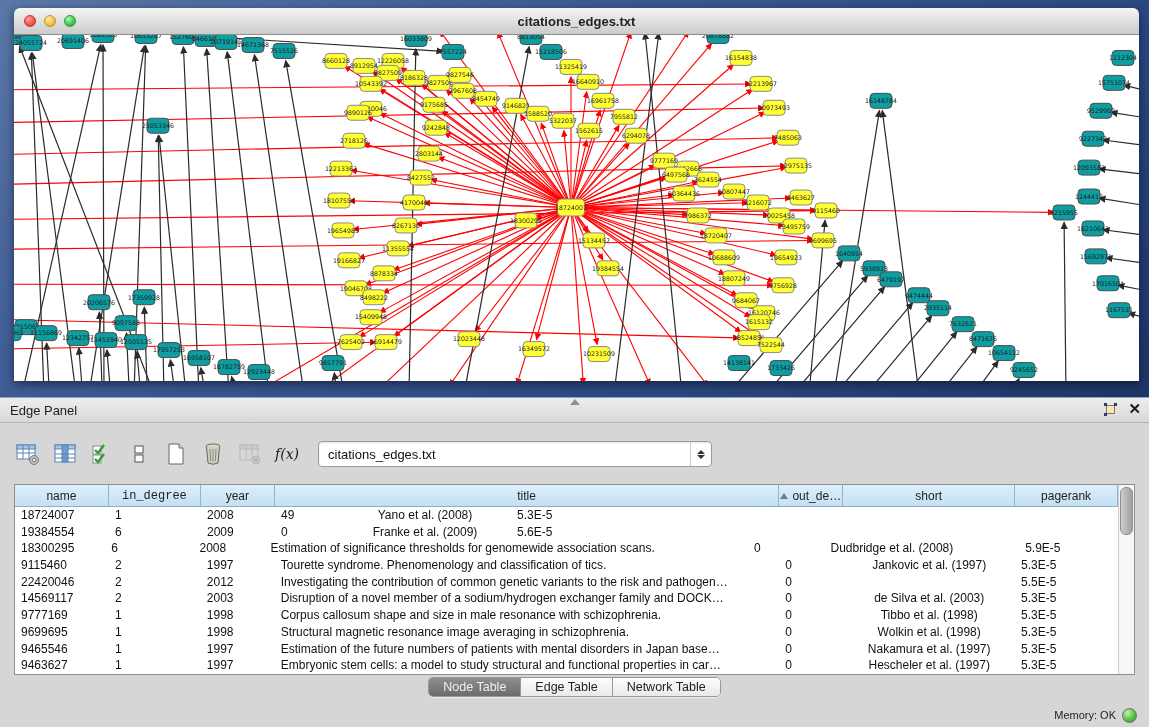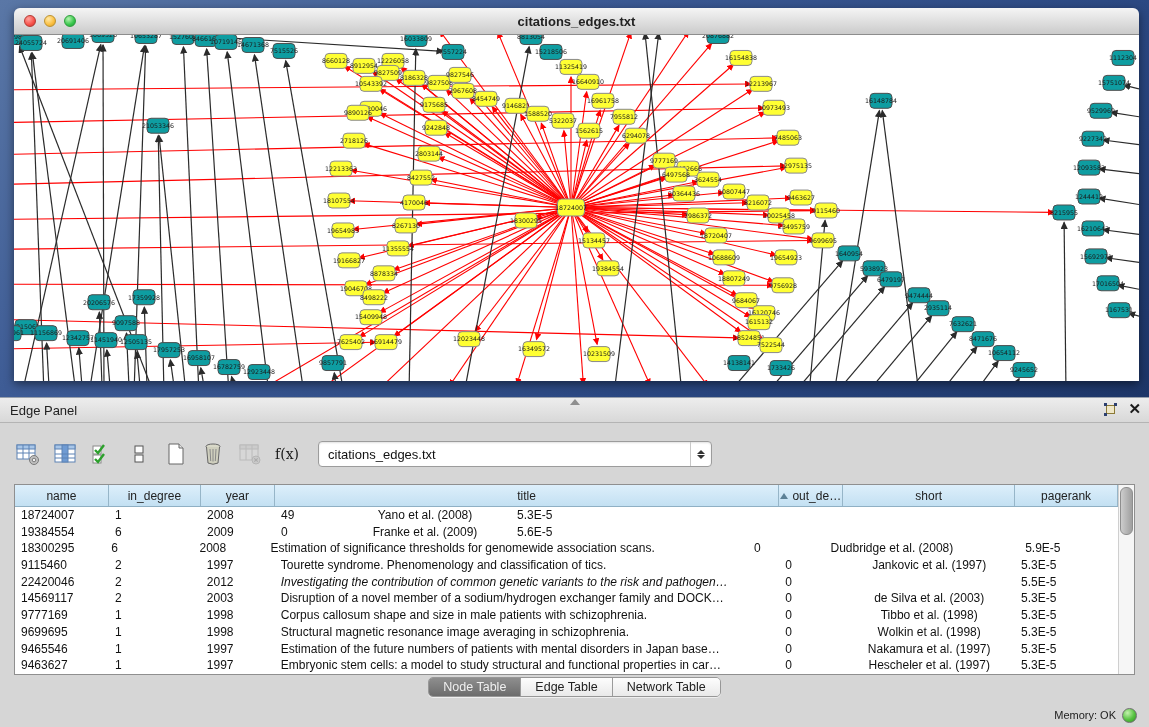--- a/index.html
+++ b/index.html
@@ -30,21 +30,21 @@
     border-bottom:1px solid #b4b4b4;display:flex;align-items:center;}
   .panel-title{font-size:13px;color:#222;padding-left:10px;}
   .grip{position:absolute;left:50%;top:1px;transform:translateX(-50%);width:0;height:0;
     border-left:5px solid transparent;border-right:5px solid transparent;border-bottom:6px solid #8f8f8f;}
   .panel-hdr-icons{position:absolute;right:8px;top:2px;display:flex;gap:10px;align-items:center;}
   .hdr-btn{background:none;border:none;padding:0;cursor:default;line-height:0;}
   .close-x{font-size:15px;font-weight:700;color:#1a1a1a;line-height:18px;}
 
   .toolbar{position:absolute;left:14px;top:40px;height:32px;display:flex;align-items:center;gap:9px;}
   .tb{width:28px;height:28px;background:none;border:none;padding:1px;line-height:0;}
-  .fx{font-family:"DejaVu Serif",serif;font-size:14px;color:#1a1a1a;}
+  .fx{font-family:"DejaVu Serif",serif;font-style:italic;font-size:14px;color:#1a1a1a;}
   .combo{margin-left:8px;width:392px;height:24px;background:#ffffff;border:1px solid #9c9c9c;border-radius:4px;
     box-shadow:inset 0 1px 2px rgba(0,0,0,.12);display:flex;align-items:center;position:relative;}
   .combo .val{font-size:13px;color:#111;padding-left:9px;flex:1;}
   .combo .step{width:20px;height:100%;border-left:1px solid #c8c8c8;display:flex;flex-direction:column;
     align-items:center;justify-content:center;gap:1px;}
   .combo .step i{display:block;width:0;height:0;border-left:4px solid transparent;border-right:4px solid transparent;}
   .combo .step .up{border-bottom:4px solid #333;}
   .combo .step .dn{border-top:4px solid #333;}
 
   .tablebox{position:absolute;left:14px;top:86px;width:1119px;height:189px;background:#a16207;
@@ -851,21 +851,21 @@
         </span>
     </div>
   </div>
 
   <div class="tablebox">
     <div class="tcols">
       <div class="thead" id="thead">
           <div class="th" style="width: 94px;">
             <span>name</span>
           </div>
-          <div class="th" style="width: 92px;">
+          <div class="th" style="width: 92px; font-family: Liberation Mono, monospace;">
             <span>in_degree</span>
           </div>
           <div class="th" style="width: 74px;">
             <span>year</span>
           </div>
           <div class="th" style="width: 505px;">
             <span>title</span>
           </div>
           <div class="th" style="width: 64px;">
             <span class="sortup"></span>
@@ -910,39 +910,39 @@
             <div class="td" style="width: 74px;">1997</div>
             <div class="td" style="width: 505px;">Tourette syndrome. Phenomenology and classification of tics.</div>
             <div class="td" style="width: 64px;">0</div>
             <div class="td center" style="width: 172px;">Jankovic et al. (1997)</div>
             <div class="td" style="width: 103px;">5.3E-5</div>
           </div>
           <div class="trow">
             <div class="td" style="width: 94px;">22420046</div>
             <div class="td" style="width: 92px;">2</div>
             <div class="td" style="width: 74px;">2012</div>
-            <div class="td" style="width: 505px; font-style: italic;">Investigating the contribution of common genetic variants to the risk and pathogen…</div>
+            <div class="td" style="width: 505px;">Investigating the contribution of common genetic variants to the risk and pathogen…</div>
             <div class="td" style="width: 64px;">0</div>
             <div class="td center" style="width: 172px; margin-top: 36px;">Stergiakouli et al. (2012)</div>
             <div class="td" style="width: 103px;">5.5E-5</div>
           </div>
           <div class="trow">
             <div class="td" style="width: 94px;">14569117</div>
             <div class="td" style="width: 92px;">2</div>
             <div class="td" style="width: 74px;">2003</div>
             <div class="td" style="width: 505px;">Disruption of a novel member of a sodium/hydrogen exchanger family and DOCK…</div>
             <div class="td" style="width: 64px;">0</div>
             <div class="td center" style="width: 172px;">de Silva et al. (2003)</div>
             <div class="td" style="width: 103px;">5.3E-5</div>
           </div>
           <div class="trow">
             <div class="td" style="width: 94px;">9777169</div>
             <div class="td" style="width: 92px;">1</div>
             <div class="td" style="width: 74px;">1998</div>
-            <div class="td" style="width: 505px;">Corpus callosum shape and size in male patients with schizophrenia.</div>
+            <div class="td" style="width: 505px;">Corpus callosum shape and size in male resonance with schizophrenia.</div>
             <div class="td" style="width: 64px;">0</div>
             <div class="td center" style="width: 172px;">Tibbo et al. (1998)</div>
             <div class="td" style="width: 103px;">5.3E-5</div>
           </div>
           <div class="trow">
             <div class="td" style="width: 94px;">9699695</div>
             <div class="td" style="width: 92px;">1</div>
             <div class="td" style="width: 74px;">1998</div>
             <div class="td" style="width: 505px;">Structural magnetic resonance image averaging in schizophrenia.</div>
             <div class="td" style="width: 64px;">0</div>

